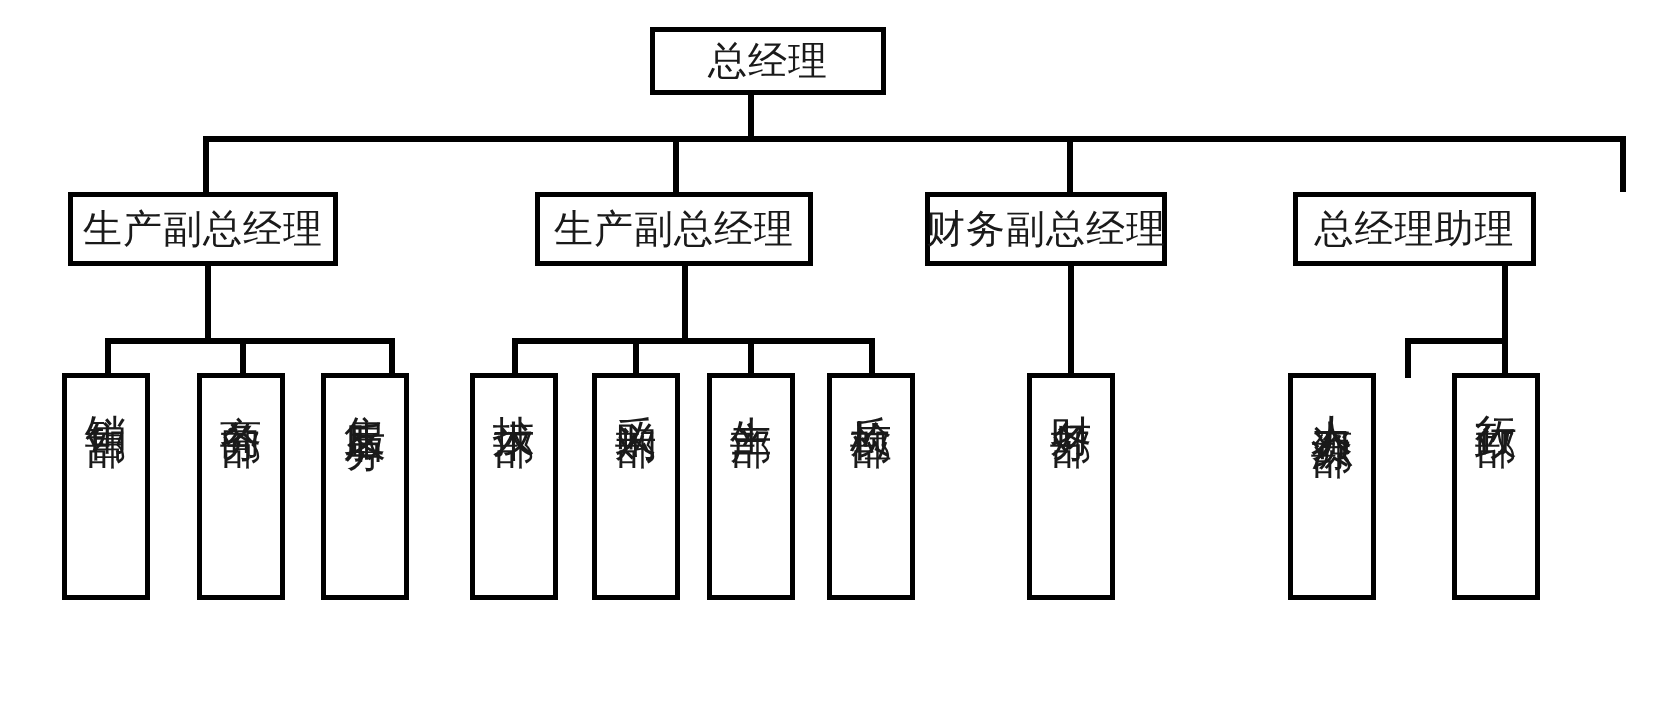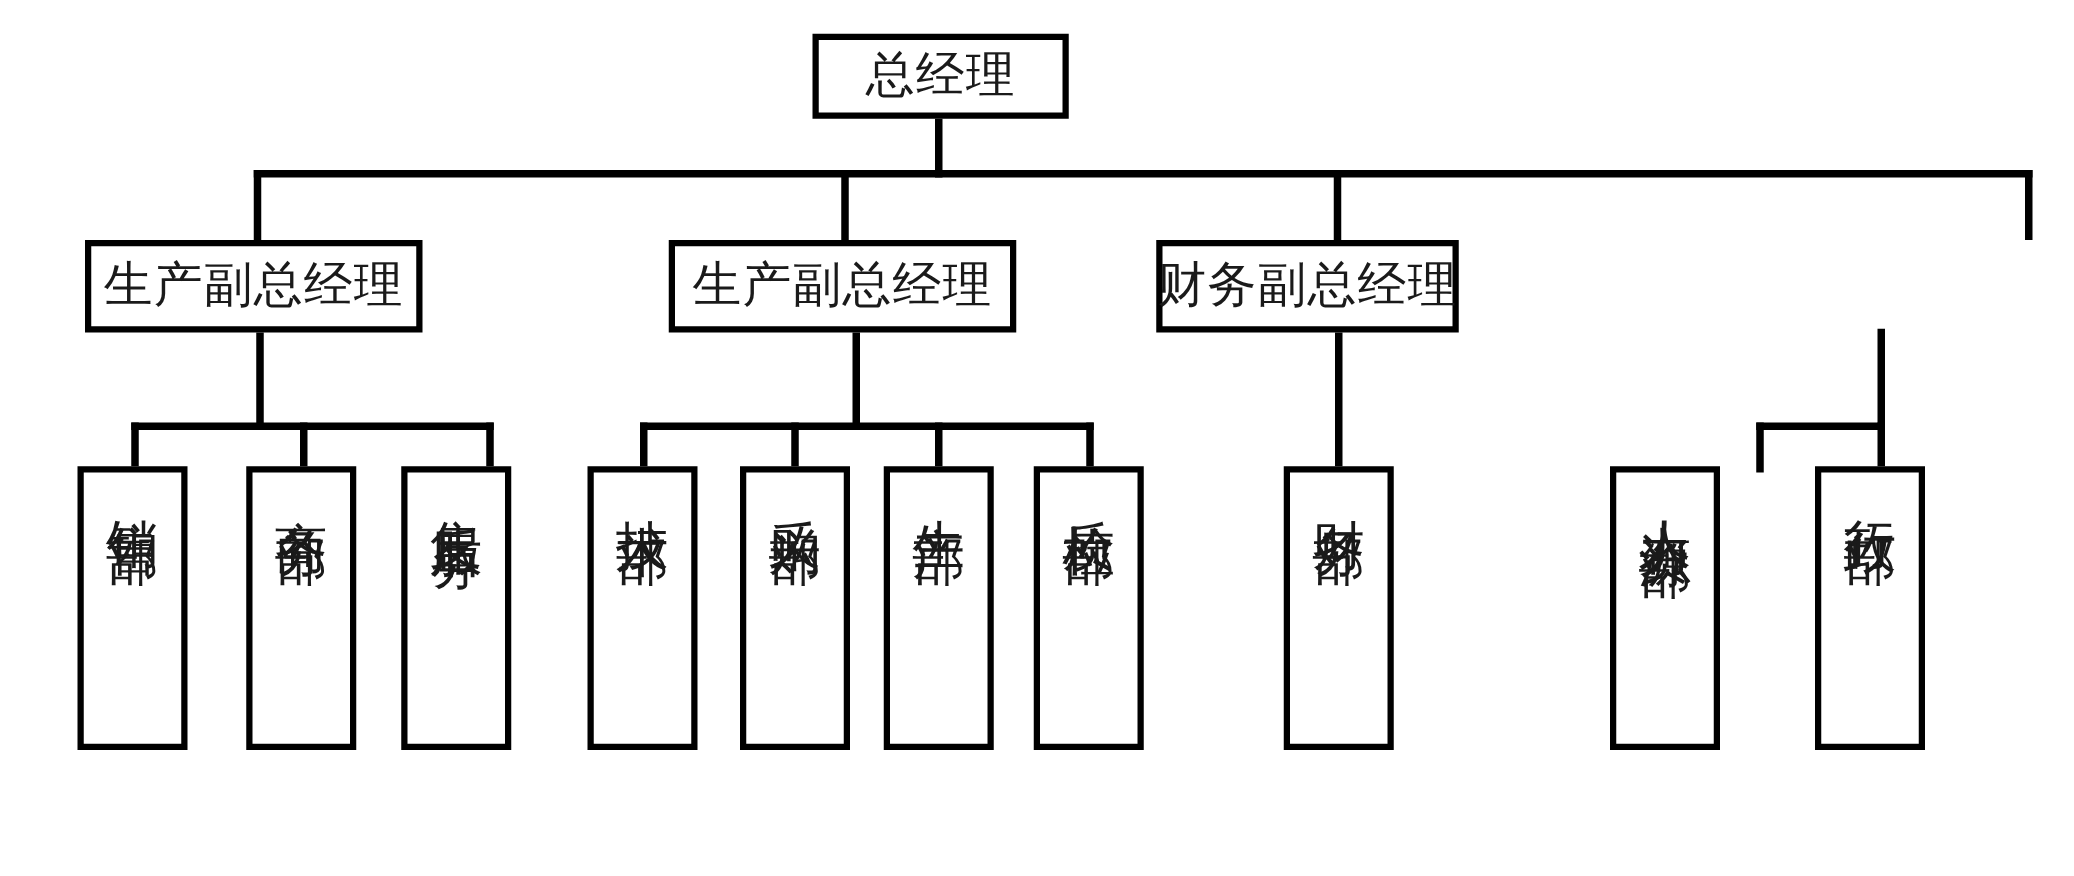--- a/index.html
+++ b/index.html
@@ -88,32 +88,35 @@
   <div class="conn v" style="left:748px; top:338px; height:40px;"></div>
   <div class="conn v" style="left:869px; top:338px; height:40px;"></div>
 
   <div class="conn v" style="left:1068px; top:263px; height:115px;"></div>
 
   <div class="conn v" style="left:1502px; top:263px; height:80px;"></div>
   <div class="conn h" style="left:1405px; top:338px; width:100px;"></div>
   <div class="conn v" style="left:1405px; top:338px; height:40px;"></div>
   <div class="conn v" style="left:1502px; top:338px; height:40px;"></div>
 
-  <div class="node horiz" style="left:650px; top:27px; width:205px; height:68px;">
+  <div class="node horiz" style="left:650px; top:27px; width:236px; height:68px;">
     <span class="node-label">总经理</span>
   </div>
 
   <div class="node horiz" style="left:68px; top:192px; width:270px; height:74px;">
     <span class="node-label">生产副总经理</span>
   </div>
   <div class="node horiz" style="left:535px; top:192px; width:278px; height:74px;align-items:center;">
     <span class="node-label">生产副总经理</span>
   </div>
   <div class="node horiz" style="left:925px; top:192px; width:242px; height:74px;">
     <span class="node-label">财务副总经理</span>
+  </div>
+  <div class="node horiz" style="left:1293px; top:192px; width:243px; height:74px;">
+    <span class="node-label">总经理助理</span>
   </div>
 
   <div class="node vert" style="left:62px; top:373px; width:88px; height:227px;">
     <span class="node-label">销售部</span>
   </div>
   <div class="node vert" style="left:197px; top:373px; width:88px; height:227px;">
     <span class="node-label">商务部</span>
   </div>
   <div class="node vert" style="left:321px; top:373px; width:88px; height:227px;">
     <span class="node-label">售后服务</span>

